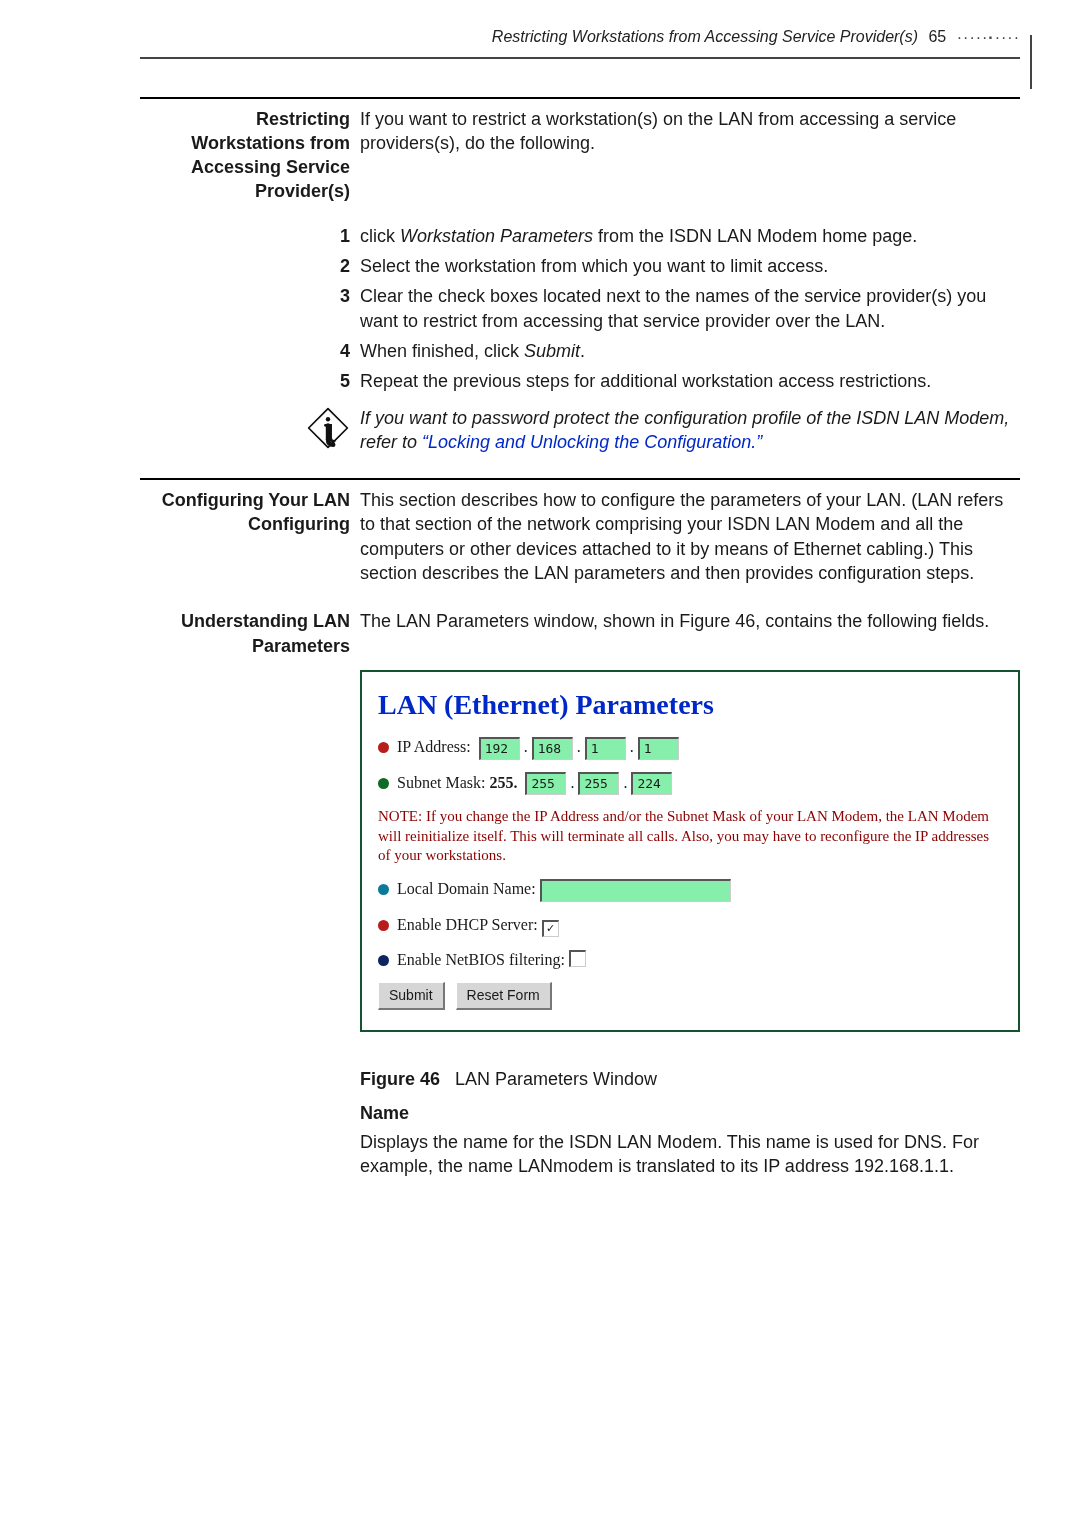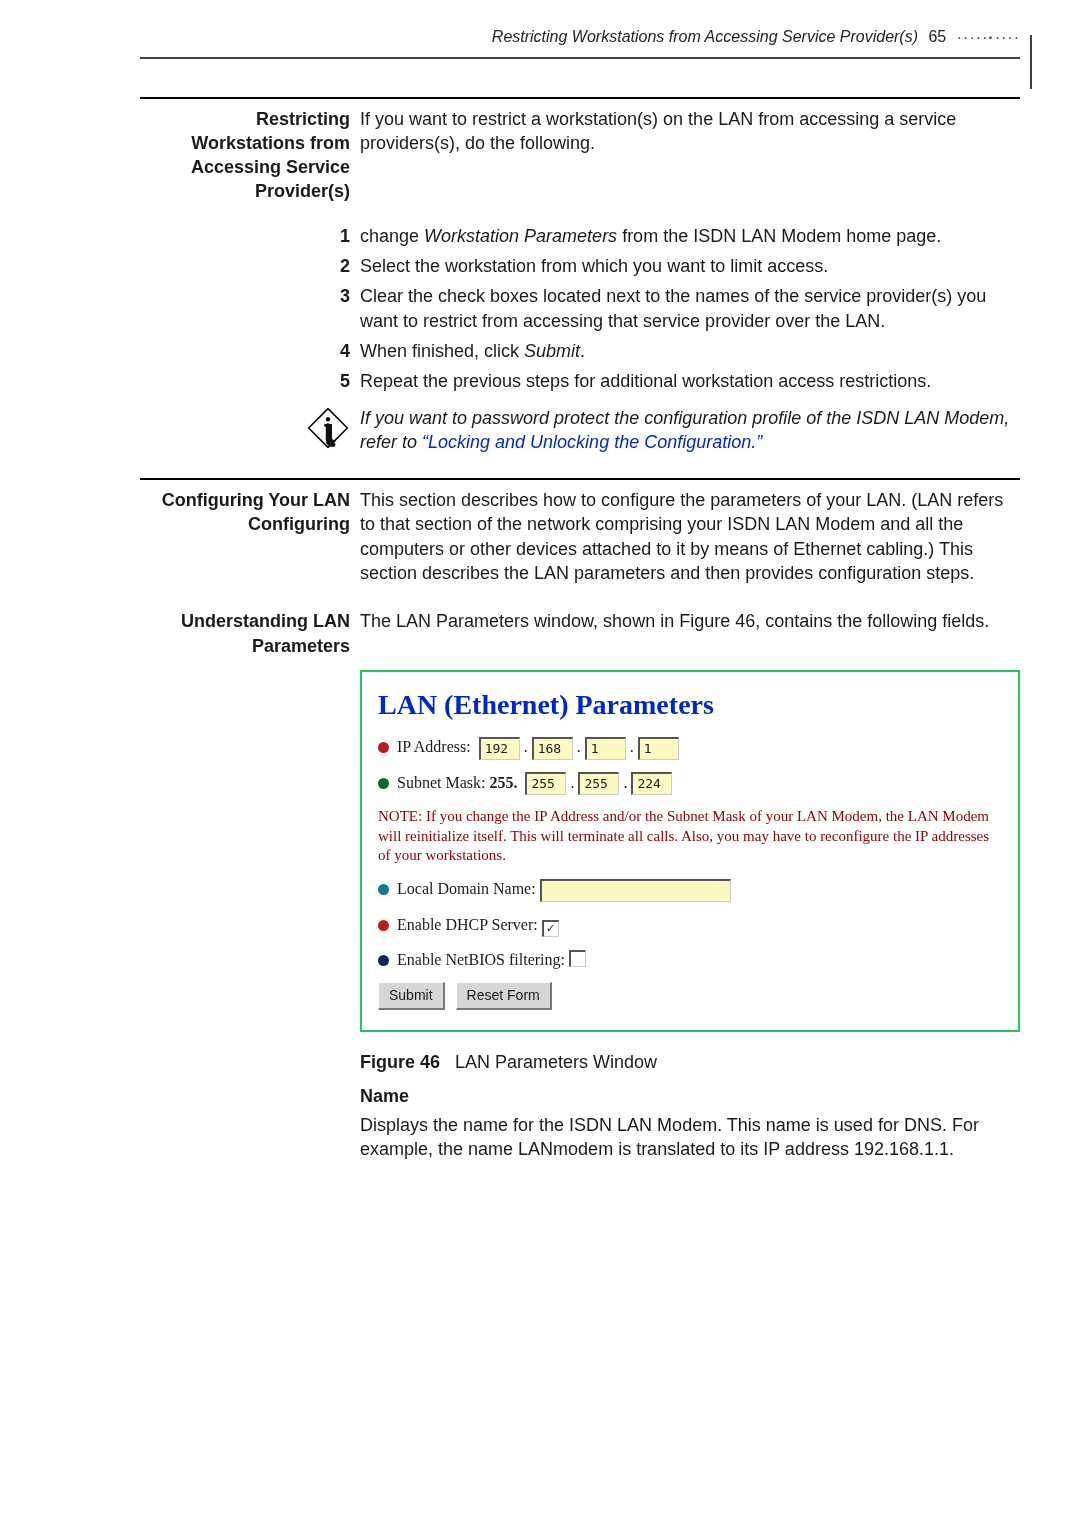--- a/index.html
+++ b/index.html
@@ -87,53 +87,53 @@
   .info-row{display:flex;gap:10px;margin-top:12px;}
   .info-icon{
     width:210px;flex-shrink:0;display:flex;justify-content:flex-end;
   }
   .info-body{flex:1;font-style:italic;}
   .info-icon svg{width:44px;height:44px;}
   .panel-wrap{
     margin-top:12px;
   }
   .panel{
-    border:2px solid #22c55e;
+    border:2px solid #14532d;
     padding:14px 16px 20px;
   }
   .lan-title{
     color:var(--blue);
     font-family:var(--serif);
     font-weight:bold;
     font-size:28px;
   }
   .lan-field{margin:12px 0;font-family:var(--serif);font-size:16px;}
   .lan-bullet{
     display:inline-block;width:11px;height:11px;border-radius:50%;margin-right:4px;vertical-align:-1px;
   }
   .b-cyan{background:#0a7a9a;}
   .b-red{background:#b91c1c;}
   .b-green{background:#0d6b28;}
   .b-navy{background:#0a2560;}
   .fakeinput{
     display:inline-block;min-width:30px;height:18px;padding:1px 4px;font-family:monospace;font-size:13px;
     border-top:2px solid #555;border-left:2px solid #555;border-right:1px solid #ccc;border-bottom:1px solid #ccc;
-    background:#fef9c3;vertical-align:middle;
+    background:#86efac;vertical-align:middle;
   }
   .fakeinput.wide{min-width:180px;}
   .checkbox{
     display:inline-block;width:14px;height:14px;border-top:2px solid #555;border-left:2px solid #555;border-right:1px solid #ccc;border-bottom:1px solid #ccc;background:#fff;vertical-align:-2px;text-align:center;font-size:11px;line-height:12px;font-family:sans-serif;
   }
   .note{
     color:var(--note-red);font-family:var(--serif);font-size:15px;line-height:1.3;margin:10px 0;
   }
   .btn{
     display:inline-block;padding:3px 10px;background:#d6d6d6;border-top:1px solid #fff;border-left:1px solid #fff;border-bottom:2px solid #777;border-right:2px solid #777;font-family:var(--sans);font-size:14px;margin-right:6px;cursor:pointer;
   }
-  .fig-cap{margin-top:18px;}
+  .fig-cap{margin-top:35px;}
   .fig-cap b{font-weight:bold;}
   .sub-head{font-weight:bold;margin-top:10px;}
   .vpad{height:24px;}
 </style>
 </head>
 <body>
 
 <div class="page">
   <div class="running-head">
     <span>Restricting Workstations from Accessing Service Provider(s)</span>
@@ -153,21 +153,21 @@
       <div>If you want to restrict a workstation(s) on the LAN from accessing a service providers(s), do the following.</div>
     </div>
   </div>
 
   <div style="height:14px;"></div>
 
   <ol class="steps">
     <li>
       <div class="n">1</div>
       <div class="t">
-        <span>change </span><em class="i">Workstation Parameters</em><span> from the ISDN LAN Modem home page.</span>
+        <span>click </span><em class="i">Workstation Parameters</em><span> from the ISDN LAN Modem home page.</span>
       </div>
     </li>
     <li>
       <div class="n">2</div>
       <div class="t">Select the workstation from which you want to limit access.</div>
     </li>
     <li>
       <div class="n">3</div>
       <div class="t">Clear the check boxes located next to the names of the service provider(s) you want to restrict from accessing that service provider over the LAN.</div>
     </li>

